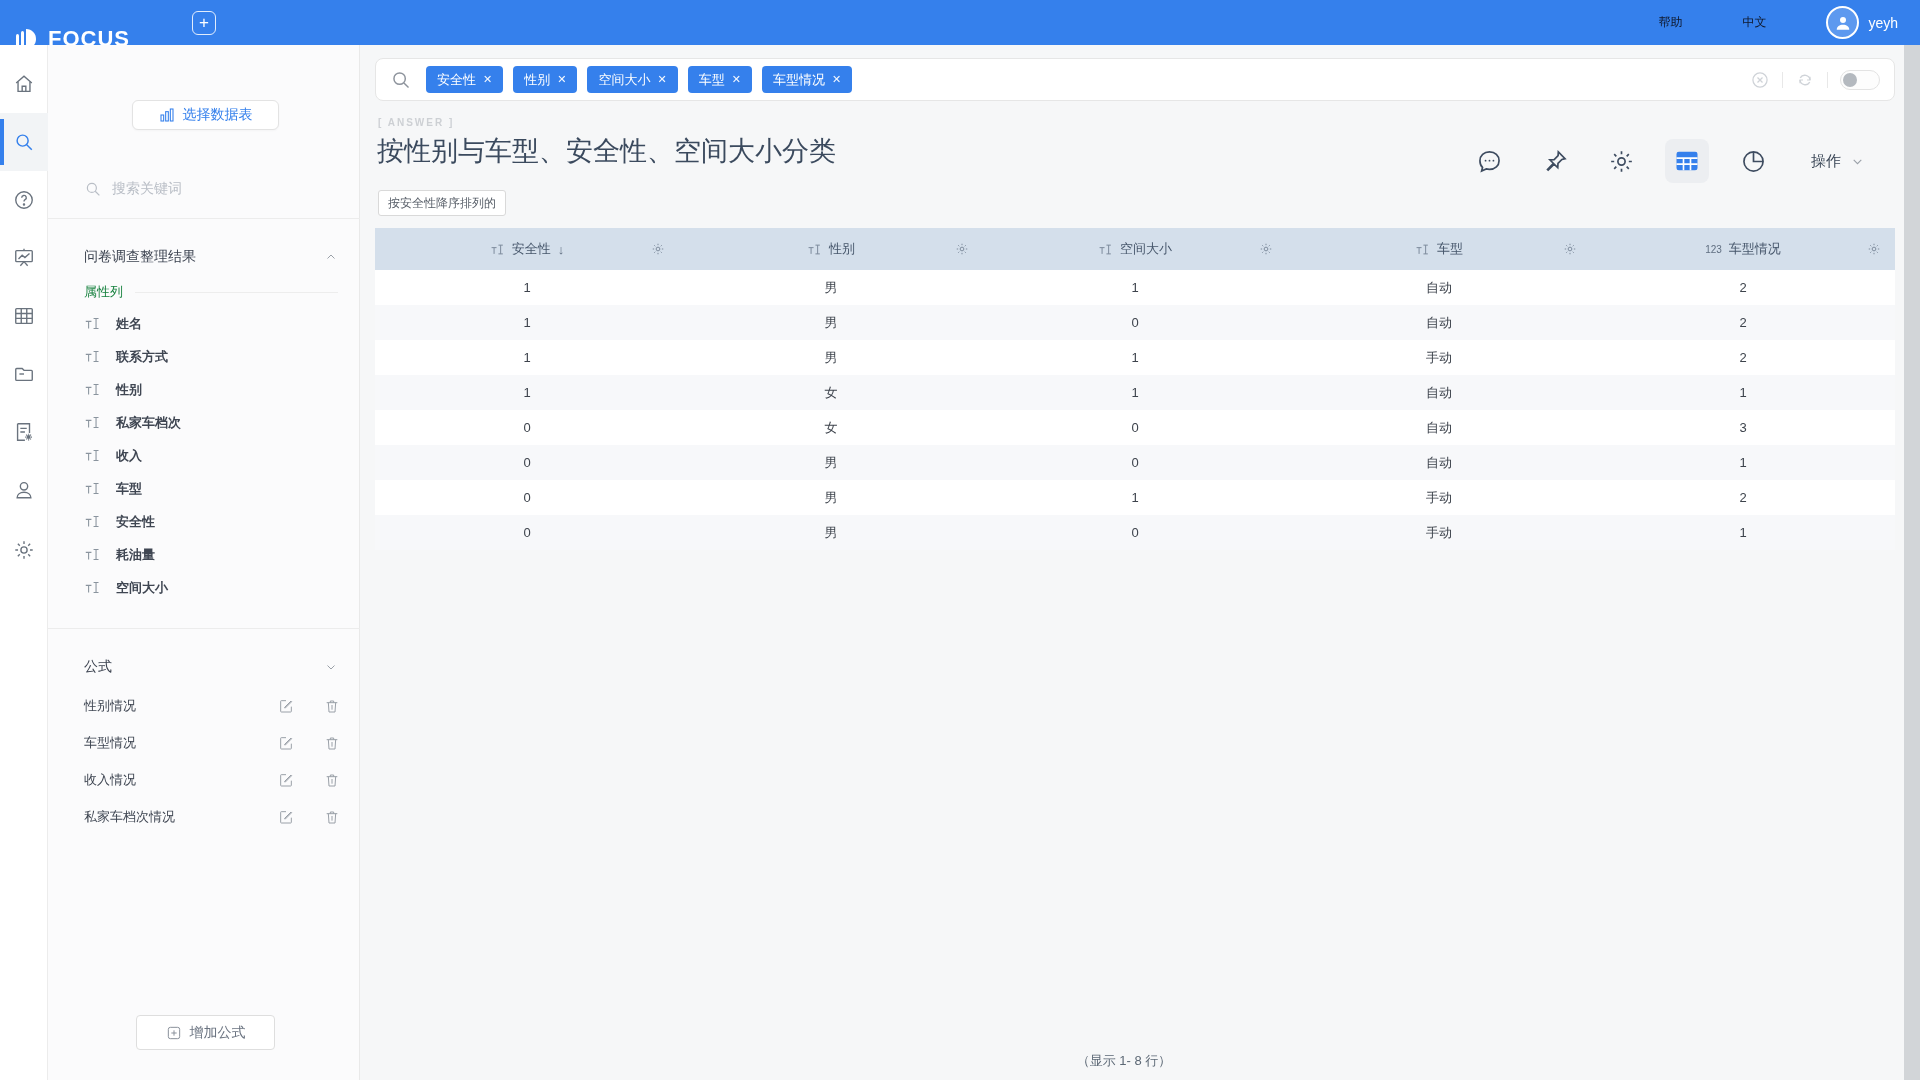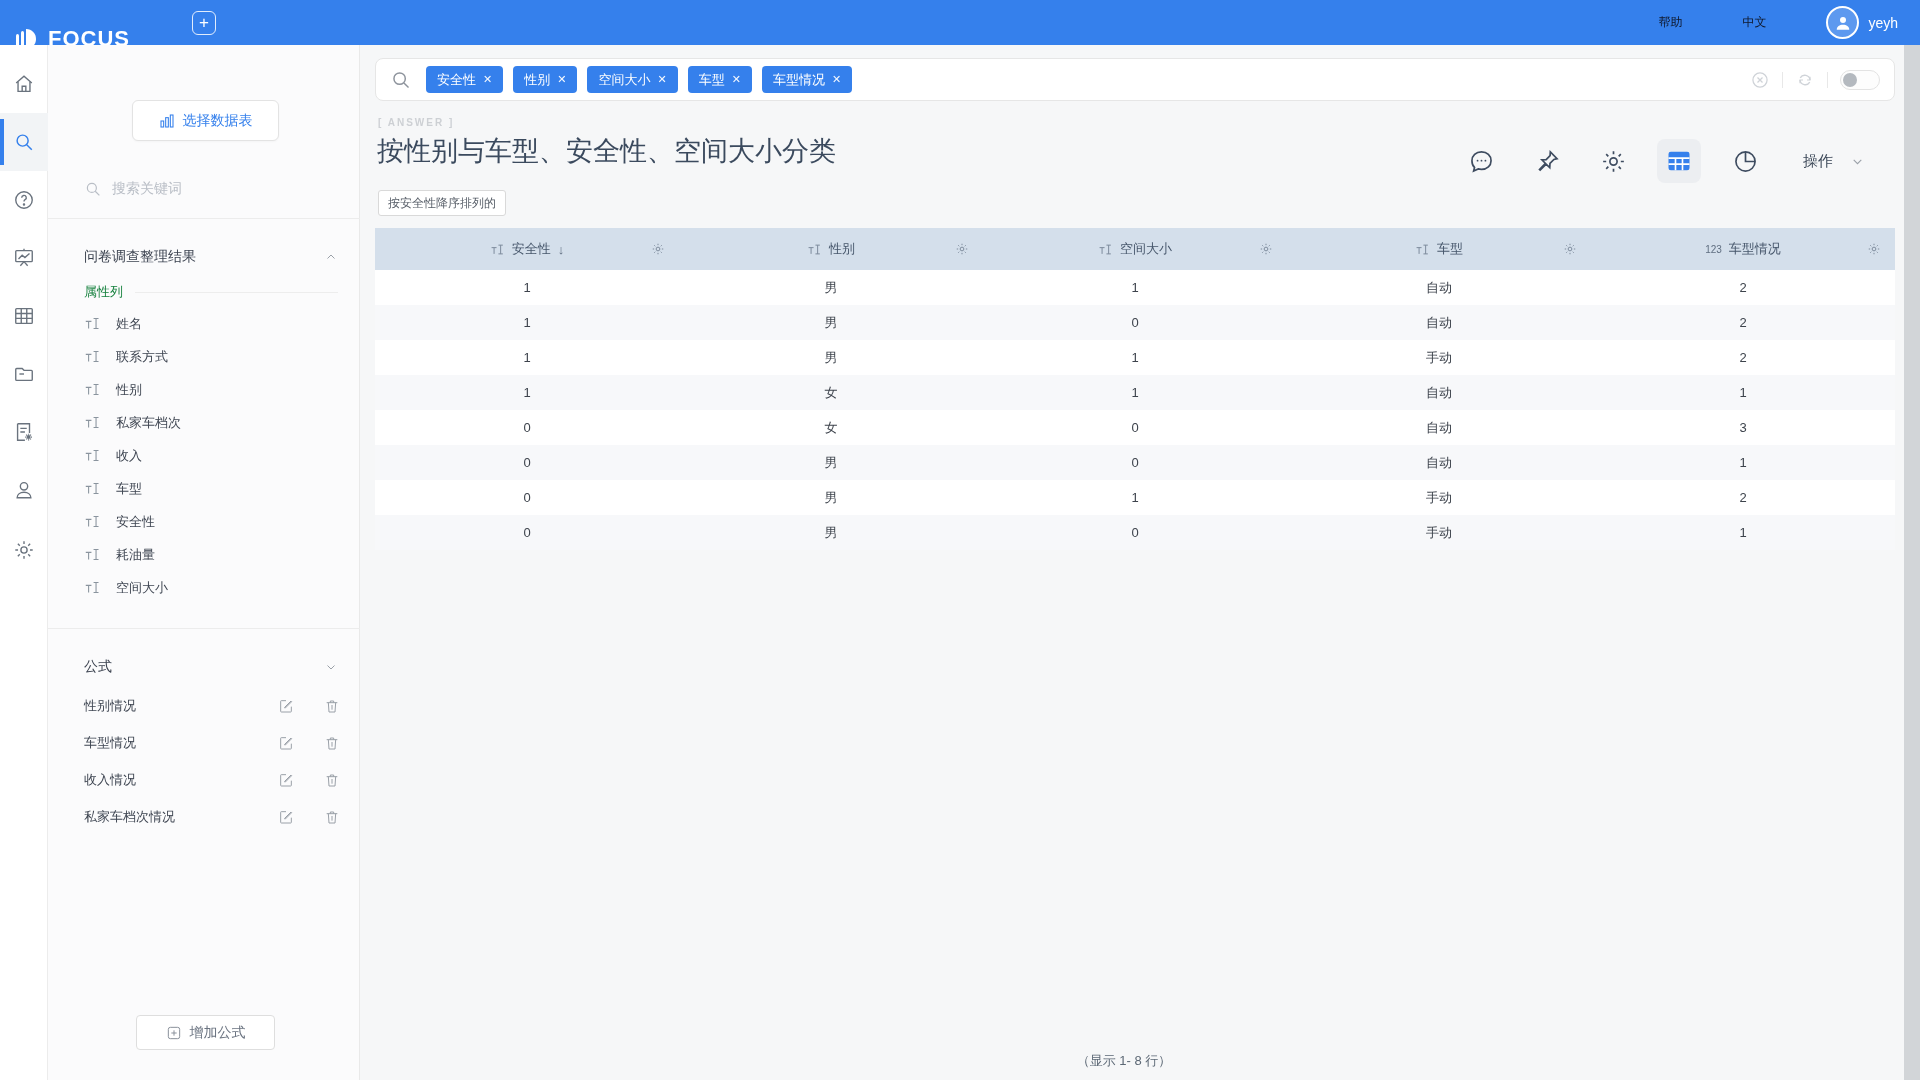--- a/index.html
+++ b/index.html
@@ -19,29 +19,29 @@
 
   
   .rail { position:absolute; top:45px; left:0; bottom:0; width:48px; background:#fff; border-right:1px solid #ececec; padding-top:10px; }
   .rail-item { width:48px; height:58px; display:flex; align-items:center; justify-content:center; color:#6a737e; position:relative; cursor:pointer; }
   .rail-item.active { background:#f2f4f6; color:#3580ec; }
   .rail-item.active::before { content:""; position:absolute; left:0; top:6px; bottom:6px; width:4px; background:#3580ec; }
   .rail-item.push { margin-top:2px; }
 
   
   .sidebar { position:absolute; top:45px; left:48px; bottom:0; width:312px; background:#fbfbfc; border-right:1px solid #e9e9e9; }
-  .select-table-btn { position:absolute; left:84px; top:55px; width:147px; height:41px; background:#fff; border:1px solid #e3e3e3; border-radius:6px; display:flex; align-items:center; justify-content:center; gap:8px; color:#3580ec; font-size:14px; cursor:pointer; box-shadow:0 1px 2px rgba(0,0,0,.03); }
+  .select-table-btn { position:absolute; left:84px; top:55px; width:147px; height:30px; background:#fff; border:1px solid #e3e3e3; border-radius:6px; display:flex; align-items:center; justify-content:center; gap:8px; color:#3580ec; font-size:14px; cursor:pointer; box-shadow:0 1px 2px rgba(0,0,0,.03); }
   .kw-search { position:absolute; left:36px; top:135px; width:240px; display:flex; align-items:center; gap:10px; color:#b9bec6; }
   .kw-placeholder { font-size:14px; color:#b9bec6; }
   .sb-divider { position:absolute; left:0; width:312px; height:1px; background:#ececec; }
   .section-head { position:absolute; left:36px; right:22px; display:flex; align-items:center; justify-content:space-between; font-size:14px; color:#3c4350; cursor:pointer; }
   .attr-label-row { position:absolute; left:36px; top:238px; display:flex; align-items:center; width:254px; }
   .attr-label { color:#15803d; font-size:13px; white-space:nowrap; }
   .attr-rule { flex:1; height:1px; background:#ededed; margin-left:12px; }
-  .attr-list { position:absolute; left:36px; top:262px; width:254px; }
+  .attr-list { position:absolute; left:36px; top:262px; width:254px;font-weight:bold; }
   .attr-item { height:33px; display:flex; align-items:center; gap:15px; font-size:13px; color:#3f4652; cursor:pointer; }
   .formula-list { position:absolute; left:36px; top:642px; width:256px; }
   .formula-item { height:37px; display:flex; align-items:center; font-size:13px; color:#3f4652;gap:14px; }
   .formula-item .flabel { flex:1; }
   .ficon { color:#9aa0a8; margin-left:16px; cursor:pointer; }
   .add-formula-btn { position:absolute; left:88px; bottom:30px; width:139px; height:35px; background:#fff; border:1px solid #dedede; border-radius:4px; display:flex; align-items:center; justify-content:center; gap:8px; color:#6a7380; font-size:14px; cursor:pointer; }
 
   
   .main { position:absolute; top:45px; left:360px; right:16px; bottom:0; }
   .scrollstrip { position:absolute; top:45px; right:0; bottom:0; width:16px; background:#d2d5d8; }
@@ -54,21 +54,21 @@
   .toggle { width:40px; height:20px; border:1px solid #e3e3e3; background:#fdfdfd; border-radius:10px; position:relative; cursor:pointer; }
   .toggle .knob { position:absolute; left:2px; top:2px; width:14px; height:14px; border-radius:50%; background:#b4b9bf; }
 
   .answer-badge { position:absolute; left:18px; top:72px; font-size:10px; letter-spacing:2px; color:#cdd0d4; font-weight:bold; }
   .page-title { position:absolute; left:17px; top:88px; font-size:27px; color:#3b4a5e; font-weight:500; }
   .sort-chip { position:absolute; left:18px; top:145px; height:26px; background:#fff; border:1px solid #d9d9d9; border-radius:3px; display:flex; align-items:center; padding:0 9px; font-size:12px; color:#555c66; }
 
   .action-row { position:absolute; top:94px; right:40px; display:flex; align-items:center; }
   .act-btn { width:44px; height:44px; display:flex; align-items:center; justify-content:center; color:#3e4c60; margin-left:22px; cursor:pointer; border-radius:8px; }
   .act-btn.active { background:#eceef1; }
-  .operate { display:flex; align-items:center; gap:18px; margin-left:36px; cursor:pointer; }
+  .operate { display:flex; align-items:center; gap:10px; margin-left:36px; cursor:pointer; }
   .operate-label { font-size:15px; color:#3c4858; }
 
   
   .table { position:absolute; left:15px; top:183px; width:1520px; }
   .thead { display:grid; grid-template-columns:repeat(5,1fr); background:#d4dfeb; height:42px; }
   .th { position:relative; display:flex; align-items:center; justify-content:center; gap:7px; font-size:13px; color:#46566b; }
   .th .gear { position:absolute; right:14px; color:#7d8b9c; cursor:pointer; }
   .th .coltype { color:#7d8b9c; }
   .num-ic { font-size:10px; color:#5f6e80; letter-spacing:0; }
   .sort-ar { font-size:13px; color:#5f6e80; }

